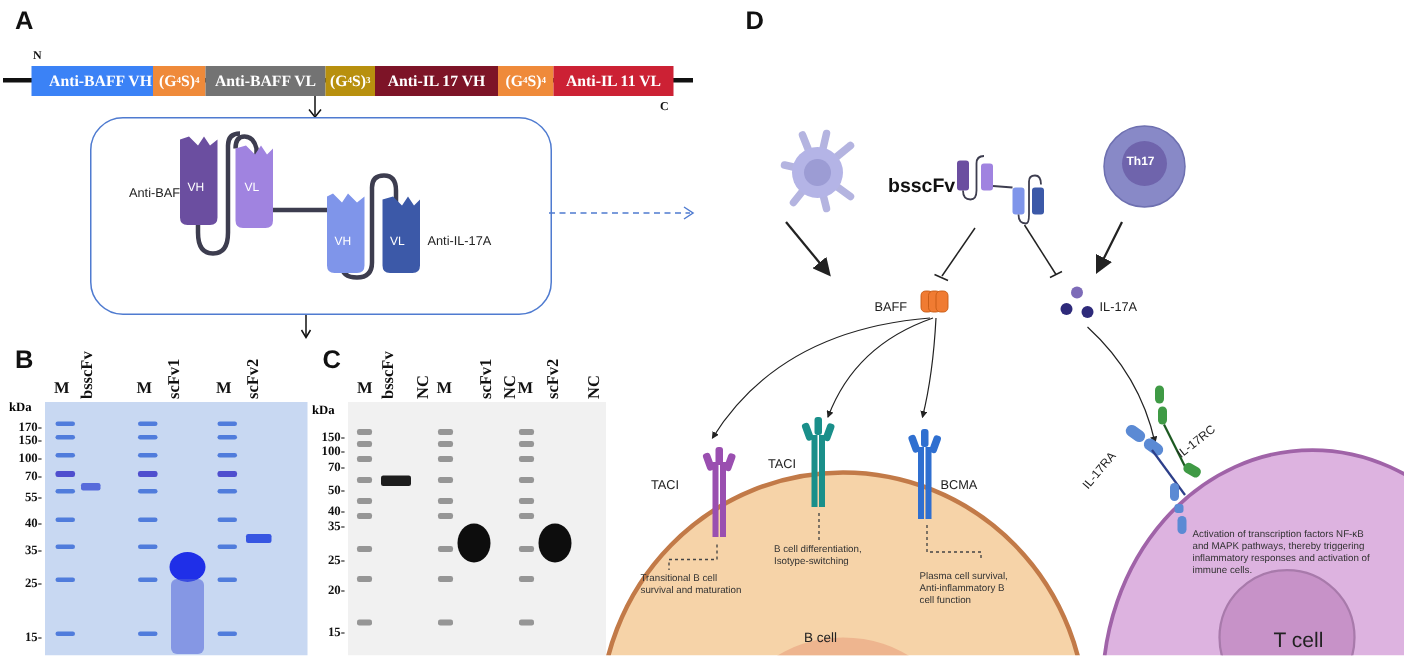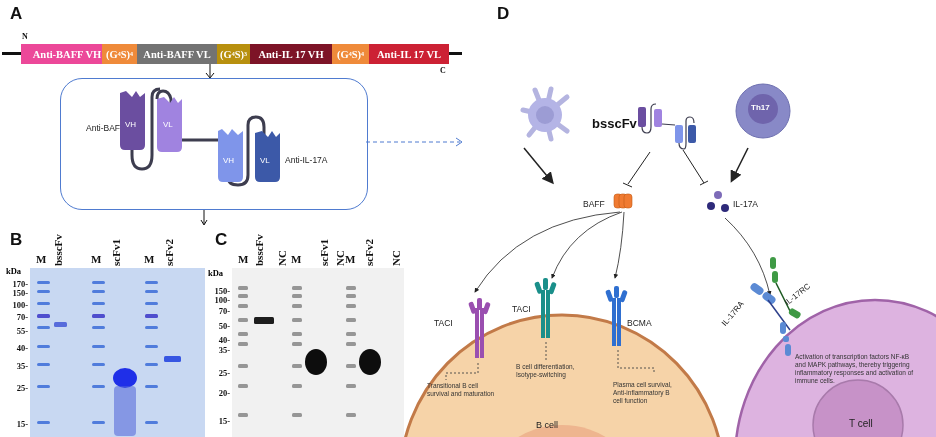--- a/index.html
+++ b/index.html
@@ -25,42 +25,42 @@
 </style>
 </head>
 <body>
 
 <div class="panel-letter" style="left:10px;top:4px;">A</div>
 <div class="construct-line"></div>
 <div class="term" style="left:22px;top:32px;">N</div>
 <div class="term" style="left:440px;top:66px;">C</div>
 
 <div id="segments">
-    <div class="seg" style="left: 21px; width: 92px; background: #ec4899;">Anti-BAFF VH</div>
+    <div class="seg" style="left: 21px; width: 92px; background: #3b82f6;">Anti-BAFF VH</div>
     <div class="seg" style="left: 102px; width: 35px; background: rgb(239, 138, 58);">
       <span>(G</span>
       <sub>4</sub>
       <span>S)</span>
       <sub>4</sub>
     </div>
     <div class="seg" style="left: 137px; width: 80px; background: #737373;">Anti-BAFF VL</div>
     <div class="seg" style="left: 217px; width: 33px; background: rgb(184, 144, 14);">
       <span>(G</span>
       <sub>4</sub>
       <span>S)</span>
       <sub>3</sub>
     </div>
     <div class="seg" style="left: 250px; width: 82px; background: rgb(125, 20, 39);">Anti-IL 17 VH</div>
     <div class="seg" style="left: 332px; width: 37px; background: rgb(239, 138, 58);">
       <span>(G</span>
       <sub>4</sub>
       <span>S)</span>
       <sub>4</sub>
     </div>
-    <div class="seg" style="left: 369px; width: 80px; background: rgb(204, 33, 52);">Anti-IL 17 VL</div>
+    <div class="seg" style="left: 369px; width: 80px; background: rgb(204, 33, 52);">Anti-IL 11 VL</div>
   </div>
 
 <svg class="abs" style="left:200px;top:64px;" width="20" height="16">
   <line x1="10" y1="0" x2="10" y2="13" stroke="#111" stroke-width="1"></line>
   <polyline points="6,9 10,14 14,9" fill="none" stroke="#111" stroke-width="1"></polyline>
 </svg>
 
 <div class="box"></div>
 <div class="lbl" style="left:86px;top:123px;">Anti-BAFF</div>
 <div class="lbl" style="left:285px;top:155px;">Anti-IL-17A</div>
@@ -350,21 +350,21 @@
 <div class="dtxt small" style="left:516px;top:363px;">
   <div>B cell differentiation,</div>
   <div>Isotype-switching</div>
 </div>
 <div class="dtxt small" style="left:613px;top:381px;">
   <div>Plasma cell survival,</div>
   <div>Anti-inflammatory B</div>
   <div>cell function</div>
 </div>
 <div class="dtxt" style="left:536px;top:420px;font-size:9px;">B cell</div>
-<div class="dtxt" style="left:849px;top:418px;font-size:10px;">T cell</div>
+<div class="dtxt" style="left:849px;top:418px;font-size:14px;">T cell</div>
 
 <div class="dtxt" style="left:720px;top:322px;font-size:8px;transform:rotate(-50deg);transform-origin:left top;">IL-17RA</div>
 <div class="dtxt" style="left:783px;top:300px;font-size:8px;transform:rotate(-38deg);transform-origin:left top;">IL-17RC</div>
 <div class="dtxt small" style="left:795px;top:353px;">
   <div>Activation of transcription factors NF-κB</div>
   <div>and MAPK pathways, thereby triggering</div>
   <div>inflammatory responses and activation of</div>
   <div>immune cells.</div>
 </div>
 

